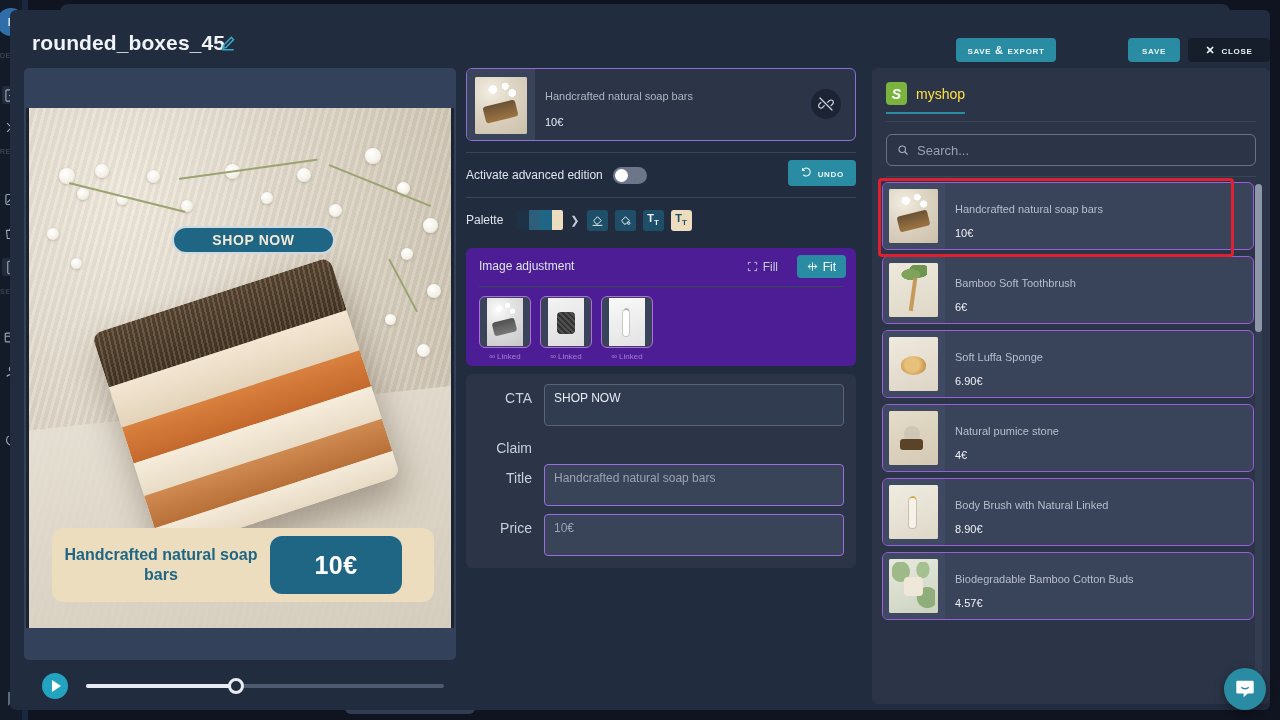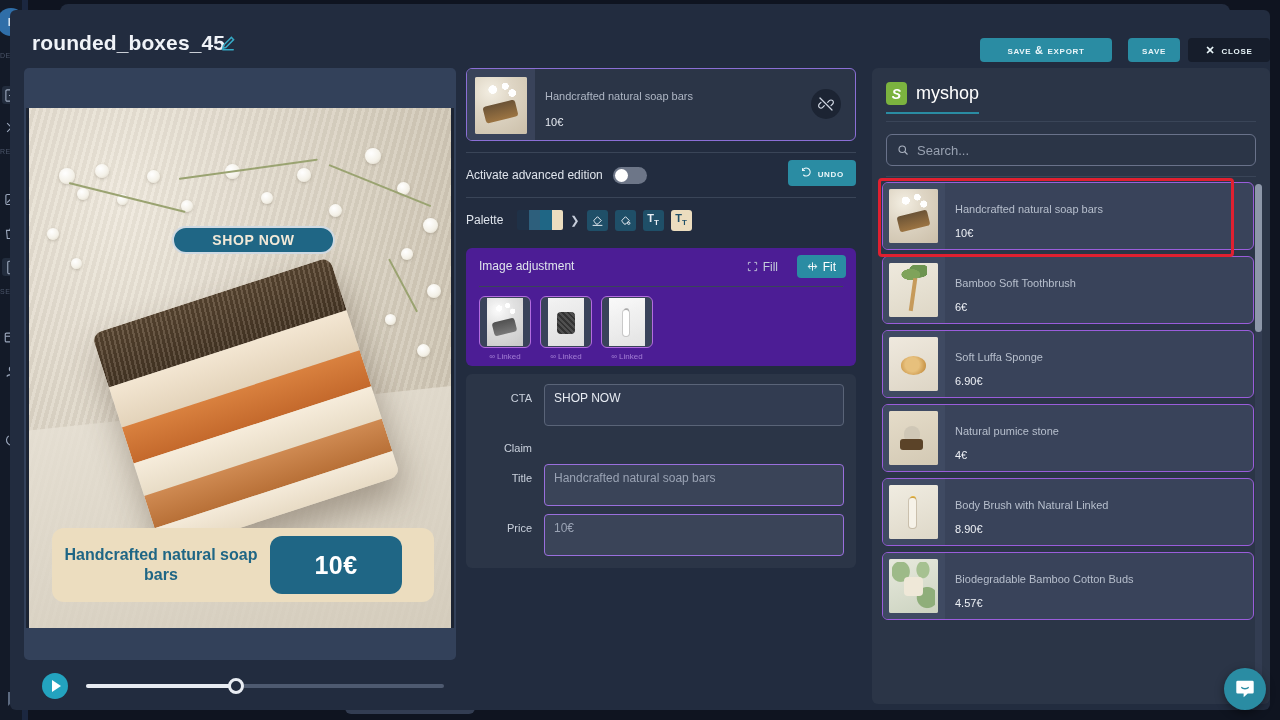--- a/index.html
+++ b/index.html
@@ -81,21 +81,21 @@
 
   .hdr-btn {
     position: absolute; top: 28px; height: 24px;
     border-radius: 4px; border: none;
     font-family: "Liberation Sans", sans-serif;
     font-size: 11px; font-variant: small-caps; text-transform: lowercase;
     letter-spacing: .7px; font-weight: bold;
     color: #e9f5f9; cursor: pointer;
     display: flex; align-items: center; justify-content: center;
   }
-  #btn-save-export { left: 970px; width: 132px; background: #2a8ca3; }
+  #btn-save-export { left: 946px; width: 100px; background: #2a8ca3; }
   #btn-save { left: 1118px; width: 52px; background: #2a8ca3; }
   #btn-close {
     left: 1178px; width: 82px; background: #161d2b; gap: 6px;
   }
   #btn-close .x { font-size: 11px; font-variant: normal; }
 
   
   #preview-col {
     position: absolute; left: 14px; top: 58px; width: 432px; height: 592px;
     background: #33415a; border-radius: 5px;
@@ -316,21 +316,21 @@
   }
 
   #fields-card {
     margin-top: 8px; border-radius: 6px; background: #2b3547;
     padding: 10px 12px 12px 12px;
   }
   .field-row { display: flex; align-items: flex-start; margin-bottom: 8px; }
   .field-row:last-child { margin-bottom: 0; }
   .field-label {
     width: 66px; text-align: right; padding-right: 12px;
-    font-size: 11px; color: #c9d0dc; line-height: 16px; margin-top: 6px;
+    font-size: 14px; color: #c9d0dc; line-height: 16px; margin-top: 6px;
   }
   .field-input {
     flex: 1; height: 42px; border-radius: 4px;
     background: #323c51; border: 1px solid #5a6478;
     color: #e8ecf3; font-size: 12px;
     font-family: "Liberation Sans", sans-serif;
     padding: 6px 9px; resize: none; outline: none;
   }
   .field-input::placeholder { color: #9aa3b4; }
   .field-input.accent { border-color: #9a6fdd; background: #3a4458; }
@@ -344,21 +344,21 @@
     position: absolute; left: 14px; top: 12px; height: 34px;
     display: flex; align-items: center; gap: 9px; cursor: pointer;
     border-bottom: 2px solid #2a8ca3; padding-bottom: 5px;
   }
   #shopify-icon {
     width: 21px; height: 23px; border-radius: 4px;
     background: #7bb33f; color: #ffffff;
     display: flex; align-items: center; justify-content: center;
     font-size: 14px; font-weight: bold; font-style: italic;
   }
-  #shop-name { font-size: 18px; color: #ffffff; }
+  #shop-name { font-size: 14px; color: #fde047; }
   #shop-divider {
     position: absolute; left: 14px; right: 14px; top: 53px; height: 1px; background: #3a4558;
   }
   #search-box {
     position: absolute; left: 14px; top: 66px; width: 370px; height: 32px;
     border-radius: 6px; border: 1px solid #6b7park;
     border: 1px solid #69728a; background: #2b3547;
     display: flex; align-items: center; padding: 0 10px; gap: 8px;
   }
   #search-box svg { width: 12px; height: 12px; color: #aab2c0; }

